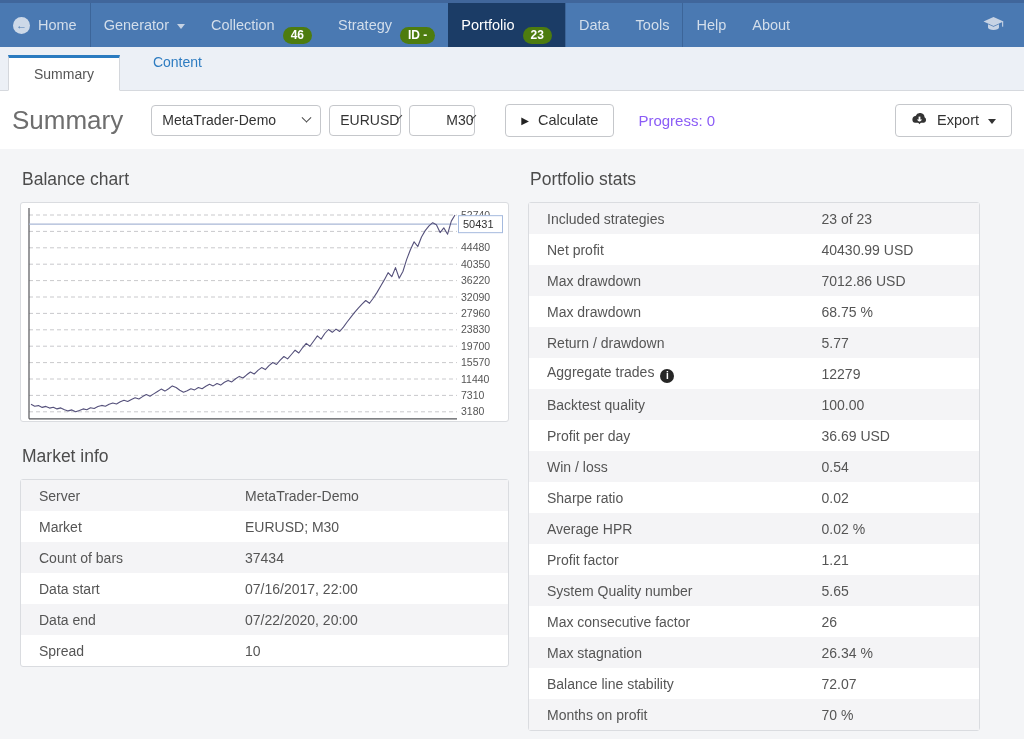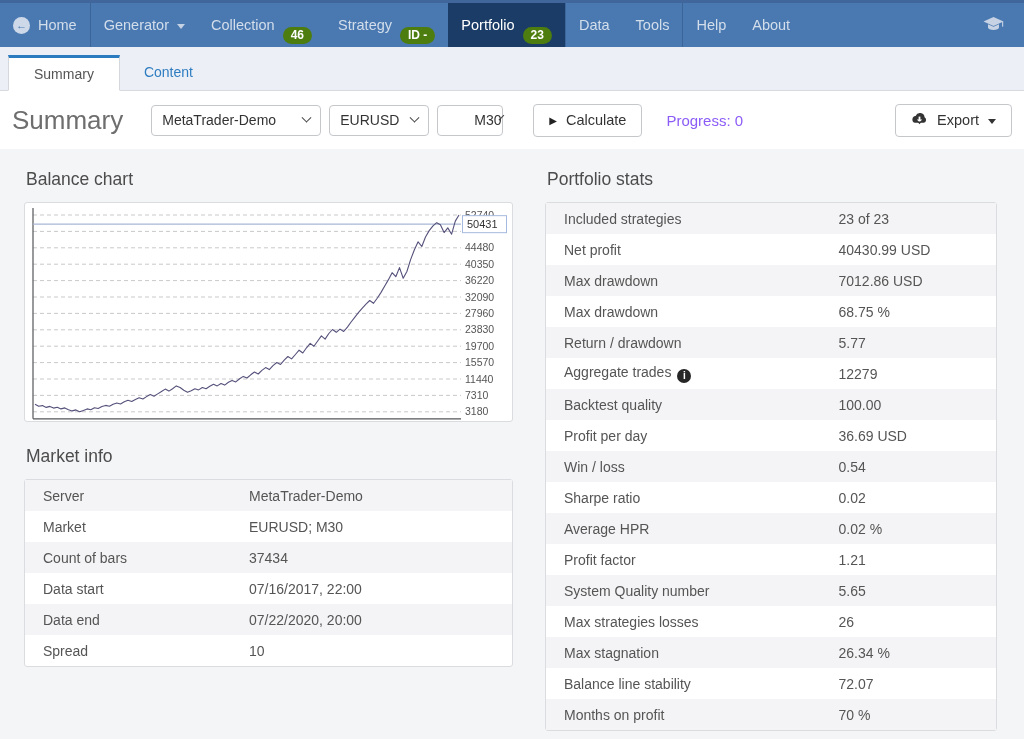--- a/index.html
+++ b/index.html
@@ -19,43 +19,43 @@
   .caret-down { width:0; height:0; border-left:4px solid transparent; border-right:4px solid transparent;
     border-top:5px solid #c5d2e3; margin-top:2px; }
   .nav-right { margin-left:auto; display:flex; align-items:center; padding-right:20px; }
 
   
   .tabstrip { height:44px; background:#ecf0f6; border-bottom:1px solid #d6d9de;
     display:flex; align-items:flex-end; padding-left:8px; }
   .tab-active { background:#fff; border:1px solid #d4d7dc; border-bottom:1px solid #fff;
     border-top:3px solid #2a7bc0; height:36px; margin-bottom:-1px;
     display:flex; align-items:center; padding:0 25px; color:#555; font-size:14px; cursor:pointer; }
-  .tab-link { height:36px; display:flex; align-items:center; padding:0 24px;
+  .tab-link { height:36px; display:flex; align-items:flex-start; padding:0 33px;
     color:#2e7cc1; font-size:14px; cursor:pointer; }
 
   
   .header-row { height:58px; background:#fff; display:flex; align-items:center; padding:0 10px; }
   .page-title { font-size:26px; font-weight:400; color:#6e6e6e; margin:0 28px 0 2px; }
   .select { height:31px; border:1px solid #c5c7cb; border-radius:4px; background:#fff;
     display:flex; align-items:center; justify-content:space-between; padding:0 10px;
     font-size:14px; color:#333; margin-right:8px; cursor:pointer; }
-  .sel-server { width:170px; } .sel-symbol { width:100px; } .sel-period { width:66px;padding-left:36px; }
+  .sel-server { width:170px; } .sel-symbol { width:72px; } .sel-period { width:66px;padding-left:36px; }
   .chev { width:7px; height:7px; border-right:1.6px solid #444; border-bottom:1.6px solid #444;
     transform:rotate(45deg) translate(-2px,-2px); }
   .btn { height:33px; border:1px solid #c5c7cb; border-radius:4px; background:#fff;
     display:flex; align-items:center; gap:9px; padding:0 15px; font-size:14.5px; color:#333; cursor:pointer; }
   .btn-calculate { margin-left:22px; }
   .play-glyph { font-size:10px; color:#222; }
   .progress-text { margin-left:24px; color:#8b5cf6; font-size:15px; }
   .btn-export { margin-left:auto; margin-right:2px; }
   .caret-dark { width:0; height:0; border-left:4px solid transparent; border-right:4px solid transparent;
     border-top:5px solid #333; margin-top:2px; }
 
   
-  .content { padding:10px 24px 0; display:flex; gap:32px; background:#f4f5f7; }
+  .content { padding:10px 8px 0; display:flex; gap:19px; background:#f4f5f7;margin-left:12px; }
   .col-left { width:489px; } .col-right { width:452px; }
   .section-title { font-size:17.5px; font-weight:400; color:#4c4c4c; margin:10px 0 12px 2px; }
   .card { background:#fff; border:1px solid #dadce0; border-radius:3px; }
   .chart-card { height:220px; overflow:hidden; }
 
   table.kv { width:100%; border-collapse:collapse; font-size:14px; color:#555; }
   .kv tr:nth-child(odd) { background:#f4f4f6; }
   .kv td { padding:6px 0; height:31px; vertical-align:middle; }
   .kv td.k { padding-left:18px; }
   .market .k { width:46%; }
@@ -287,21 +287,21 @@
               </tr>
               <tr>
                 <td class="k">Profit factor</td>
                 <td class="v">1.21</td>
               </tr>
               <tr>
                 <td class="k">System Quality number</td>
                 <td class="v">5.65</td>
               </tr>
               <tr>
-                <td class="k">Max strategies losses</td>
+                <td class="k">Max consecutive factor</td>
                 <td class="v">26</td>
               </tr>
               <tr>
                 <td class="k">Max stagnation</td>
                 <td class="v">26.34 %</td>
               </tr>
               <tr>
                 <td class="k">Balance line stability</td>
                 <td class="v">72.07</td>
               </tr>

